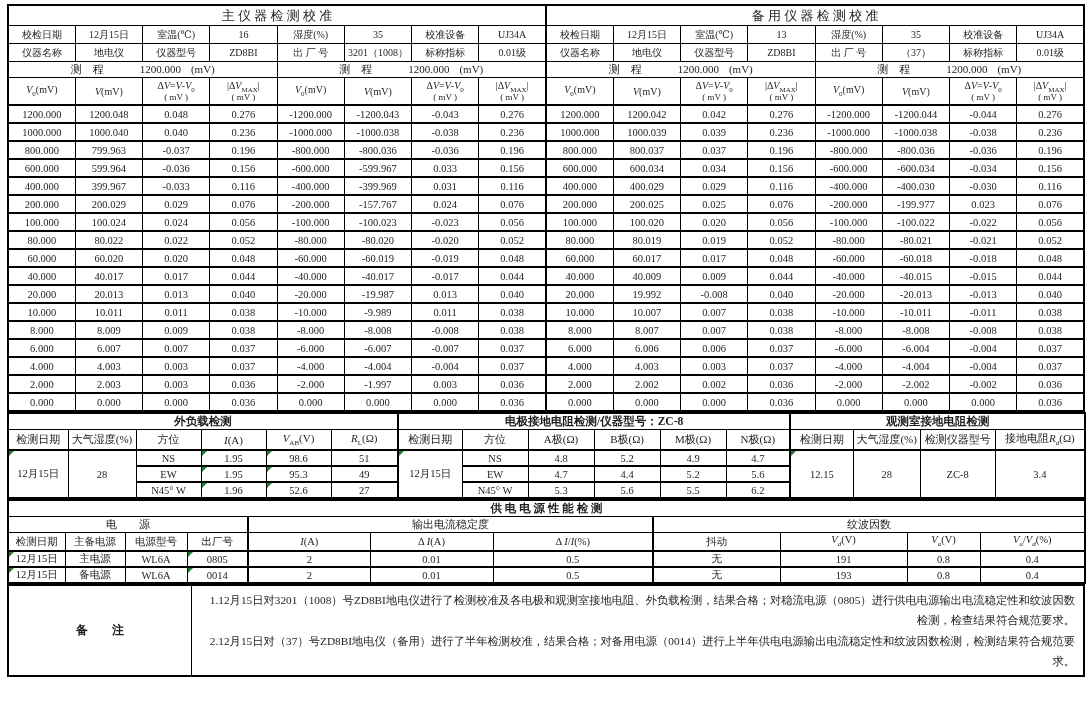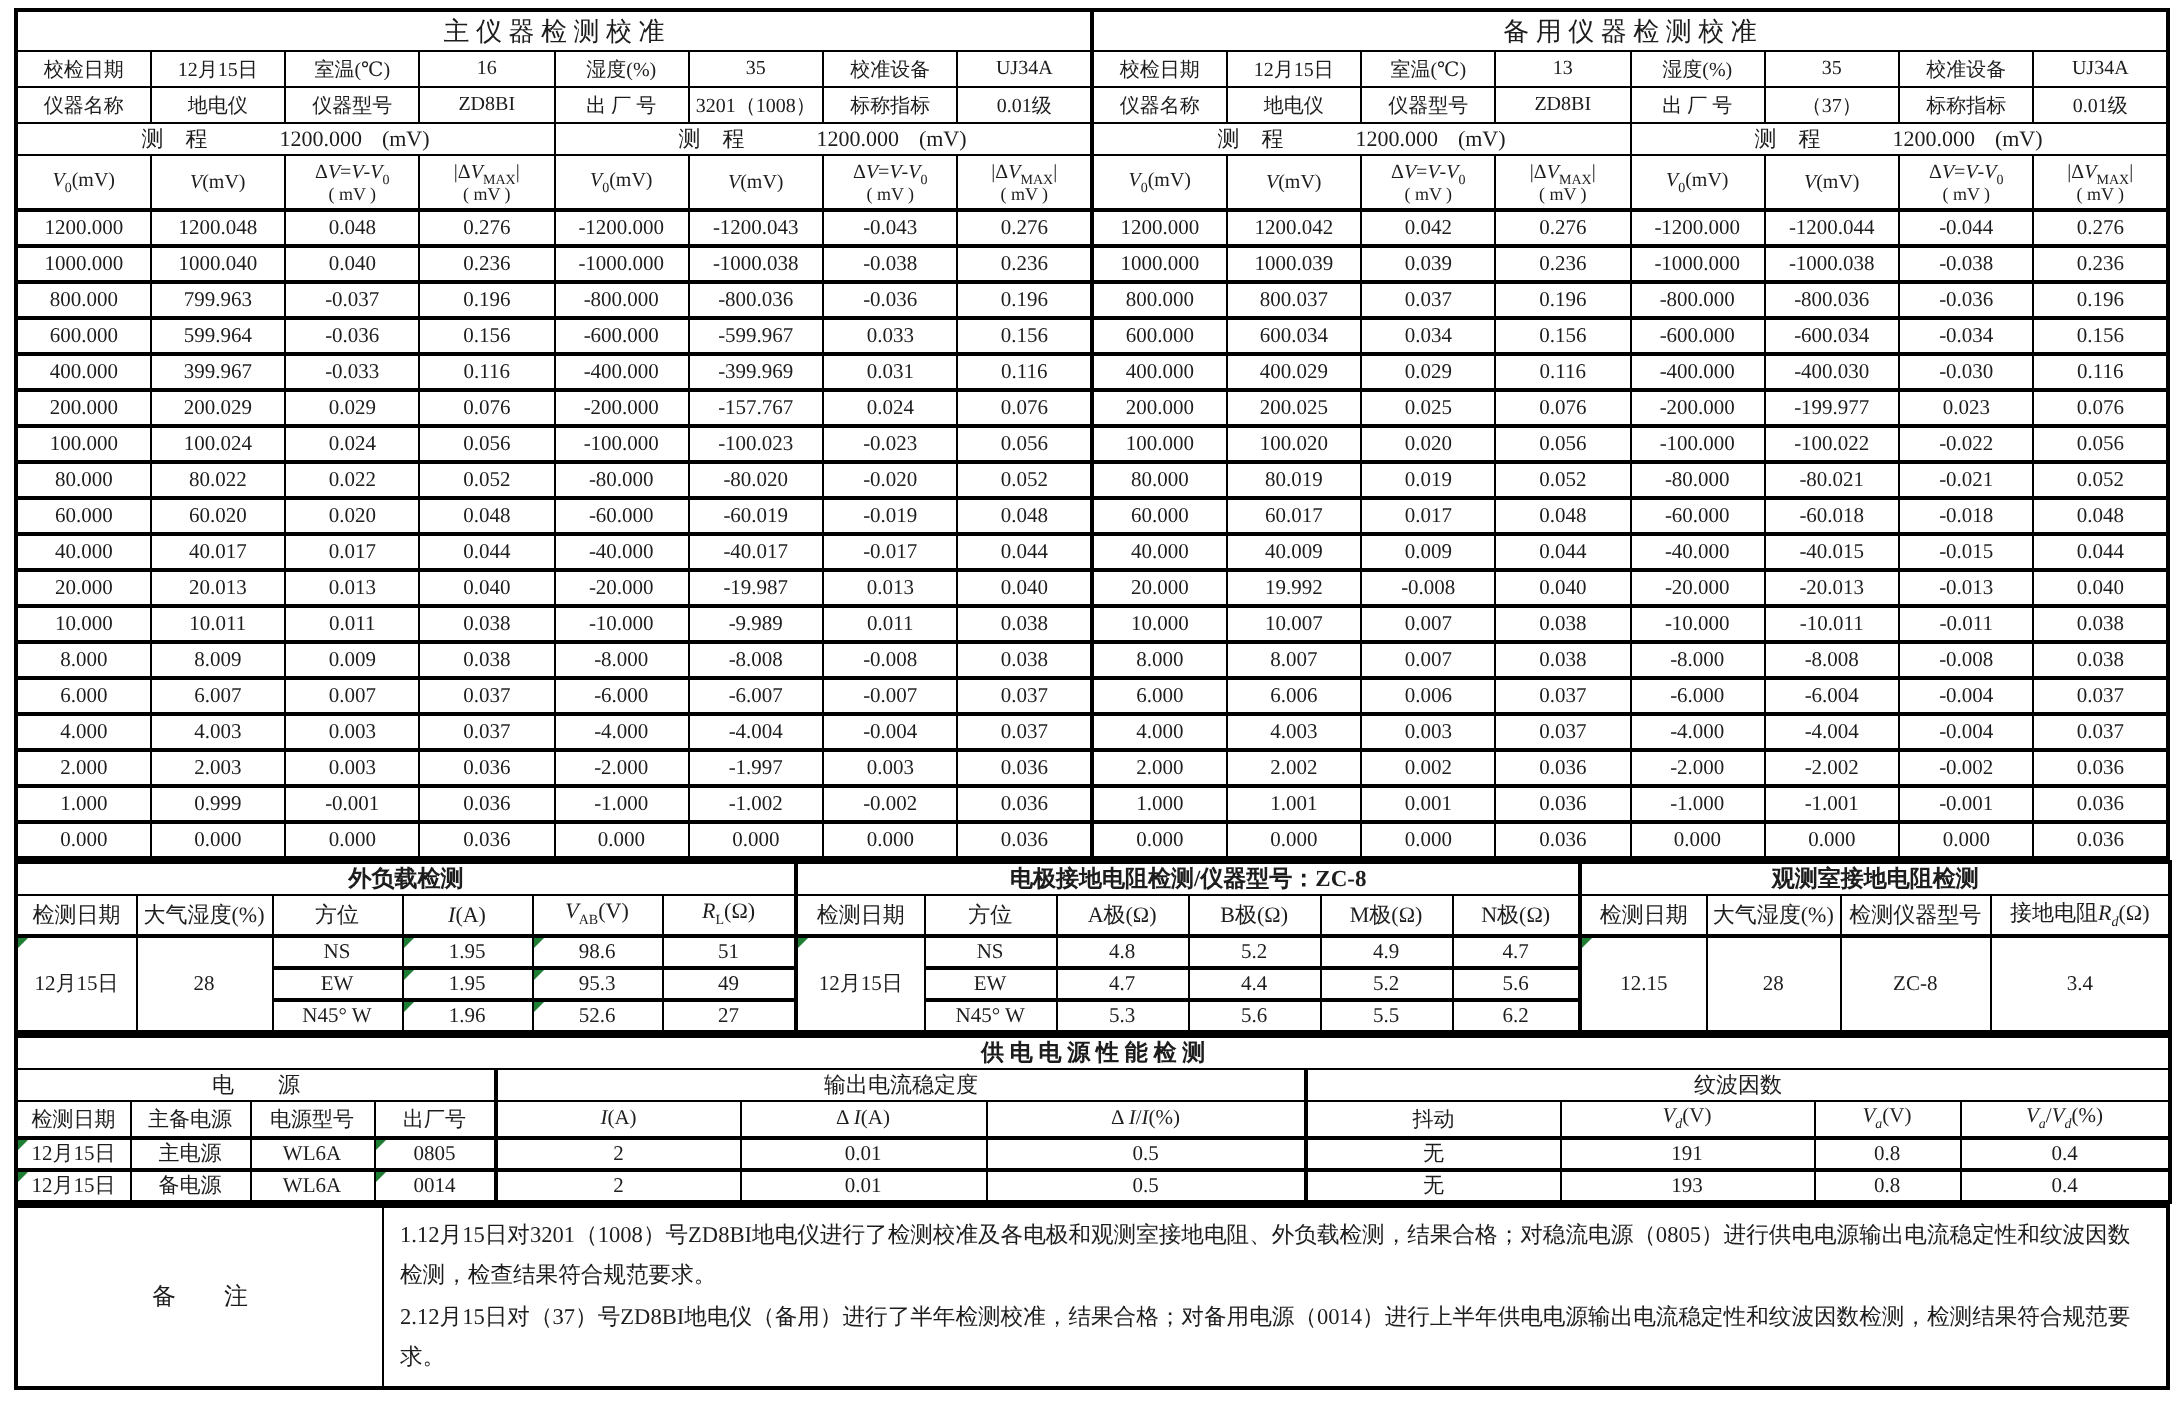--- a/index.html
+++ b/index.html
@@ -25,22 +25,22 @@
 
   .band .t-row th{height:13px;font-size:11.5px;font-weight:bold}
   .band .h-row td{height:19px;font-size:11px}
   .band .d-row td{height:14px;font-size:10.5px;border-width:2px 1px}
 
   .power .t-row th{height:13px;font-size:11.5px;font-weight:bold}
   .power .g-row th{height:14px;font-size:11px}
   .power .h-row td{height:17px;font-size:10.5px}
   .power .d-row td{height:14px;font-size:10.5px;border-width:2px 1px}
 
-  .remark th{width:182px;font-size:12px;font-weight:normal}
-  .remark td{text-align:left;padding:4px 8px;font-size:11.3px;line-height:1.8;
+  .remark th{width:182px;font-size:12px;font-weight:bold}
+  .remark td{text-align:right;padding:4px 8px;font-size:11.3px;line-height:1.8;
              height:74px;white-space:normal;vertical-align:middle}
 
   .flag{position:relative}
   .flag::before{content:"";position:absolute;top:0;left:0;width:0;height:0;
     border-top:5px solid var(--flag-color,#1e7e34);border-right:5px solid transparent}
 </style>
 </head>
 <body style="background: rgb(255, 255, 255);">
 
 <div class="sheet">
@@ -438,38 +438,20 @@
           <td class="sec">2.000</td>
           <td>2.002</td>
           <td>0.002</td>
           <td>0.036</td>
           <td>-2.000</td>
           <td>-2.002</td>
           <td>-0.002</td>
           <td>0.036</td>
         </tr>
         <tr>
-          <td>1.000</td>
-          <td>0.999</td>
-          <td>-0.001</td>
-          <td>0.036</td>
-          <td>-1.000</td>
-          <td>-1.002</td>
-          <td>-0.002</td>
-          <td>0.036</td>
-          <td class="sec">1.000</td>
-          <td>1.001</td>
-          <td>0.001</td>
-          <td>0.036</td>
-          <td>-1.000</td>
-          <td>-1.001</td>
-          <td>-0.001</td>
-          <td>0.036</td>
-        </tr>
-        <tr>
           <td>0.000</td>
           <td>0.000</td>
           <td>0.000</td>
           <td>0.036</td>
           <td>0.000</td>
           <td>0.000</td>
           <td>0.000</td>
           <td>0.036</td>
           <td class="sec">0.000</td>
           <td>0.000</td>

